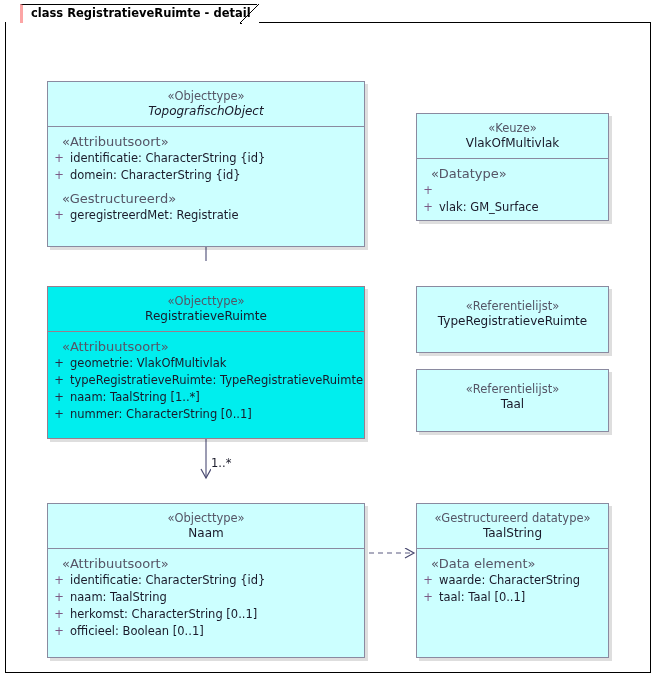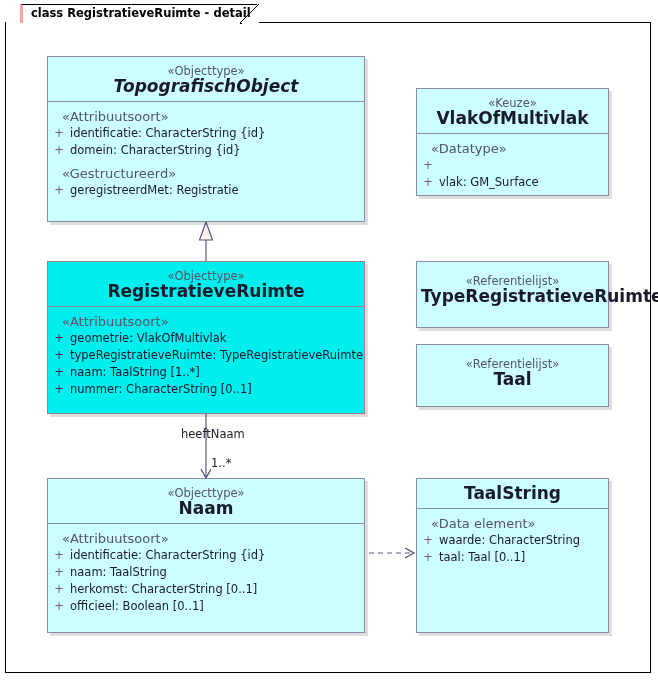--- a/index.html
+++ b/index.html
@@ -78,39 +78,40 @@
     z-index: 4;
   }
 
   
   .uml-class {
     position: absolute;
     box-sizing: border-box;
     border: 1px solid #8a8aa0;
     background: #ccffff;
     box-shadow: 3px 3px 0 0 rgba(0,0,0,0.13);
+    margin-top: 25px;
   }
   .uml-class.highlight {
     background: #00eeee;
     border-color: #9a7d8d;
   }
   .uml-class .head {
     box-sizing: border-box;
     text-align: center;
     padding: 7px 4px 7px 4px;
   }
   .uml-class .stereo {
     font-size: 11.5px;
     color: #555566;
     line-height: 15px;
     white-space: nowrap;
   }
   .uml-class .cname {
-    font-size: 17px;
-    font-weight: bold;
+    font-size: 12px;
+    font-weight: normal;
     color: #1a1a2a;
     line-height: 15px;
     white-space: nowrap;
   }
   .uml-class.abstract .cname {
     font-style: italic;
   }
   .uml-class .divider {
     height: 0;
     border-top: 1px solid #8a8aa0;
@@ -319,20 +320,21 @@
 
   <div class="uml-class" style="left:416px; top:344px; width:193px; height:63px;">
     <div class="head" style="padding-top:12px;">
       <div class="stereo">«Referentielijst»</div>
       <div class="cname">Taal</div>
     </div>
   </div>
 
   <div class="uml-class" style="left:416px; top:478px; width:193px; height:155px;">
     <div class="head">
+      <div class="stereo">«Gestructureerd datatype»</div>
       <div class="cname">TaalString</div>
     </div>
     <div class="divider"></div>
     <div class="compartment">
       <div class="group-label">«Data element»</div>
       <div class="attr-row">
         <span class="vis">+</span>
         <span class="attr-text">waarde: CharacterString</span>
       </div>
       <div class="attr-row">

